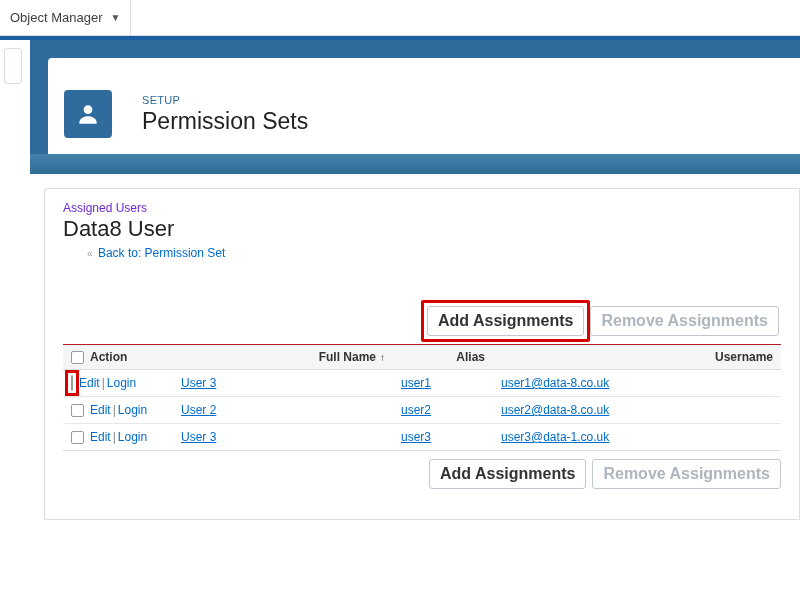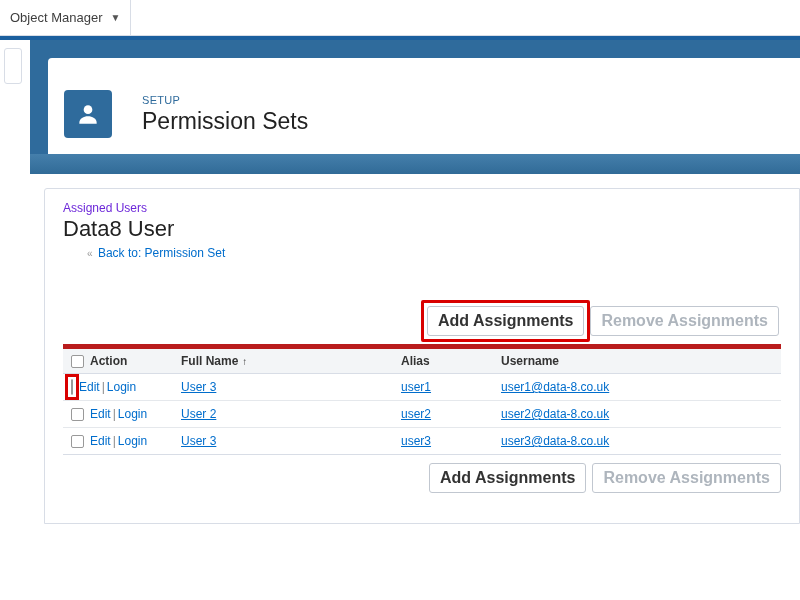--- a/index.html
+++ b/index.html
@@ -36,21 +36,21 @@
 .chev-left { font-size: 10px; color: #999; margin-right: 2px; }
 
 .button-row { display: flex; justify-content: flex-end; gap: 6px; margin-top: 46px; padding-right: 2px; }
 .btn { background: #fff; border: 1px solid #c1c7d0; border-radius: 3px; padding: 5px 10px; font-size: 16px; color: #333; cursor: pointer; font-weight: bold; }
 .btn.disabled { color: #aeb5bd; cursor: default; }
 
 .highlight-btn { position: relative; }
 .highlight-btn::before { content: ""; position: absolute; border: 3px solid #d90000; top: -6px; left: -6px; right: -6px; bottom: -6px; border-radius: 2px; pointer-events: none; }
 
 table.data { width: 100%; border-collapse: collapse; margin-top: 8px; font-size: 12px; }
-table.data th { text-align: left; font-weight: bold; color: #333; background: #f3f5f7; border-top: 5px solid #b91c1c; border-bottom: 1px solid #d8dde6; padding: 5px 8px; }
+table.data th { text-align: right; font-weight: bold; color: #333; background: #f3f5f7; border-top: 1px solid #b91c1c; border-bottom: 1px solid #d8dde6; padding: 5px 8px; }
 table.data td { border-bottom: 1px solid #e5e8ec; padding: 6px 8px; vertical-align: middle; }
 table.data tbody tr:last-child td { border-bottom: 1px solid #d8dde6; }
 th.col-action { width: 110px; }
 th.col-fullname { width: 220px; }
 th.col-alias { width: 100px; }
 .sort-arrow { font-size: 10px; margin-left: 4px; }
 
 .action-cell { display: flex; align-items: center; gap: 6px; }
 .checkbox { width: 13px; height: 13px; background: #fff; border: 1px solid #999; border-radius: 2px; cursor: pointer; flex-shrink: 0; }
 .highlight-cb { position: relative; }
@@ -158,21 +158,21 @@
               <td>
                 <div class="action-cell">
                   <span class="checkbox"></span>
                   <span class="action-links">
                     <a href="#">Edit</a><span class="action-sep">|</span><a href="#">Login</a>
                   </span>
                 </div>
               </td>
               <td><a href="#" class="uline">User 3</a></td>
               <td><a href="#" class="uline">user3</a></td>
-              <td><a href="#" class="uline">user3@data-8.co.uk</a></td>
+              <td><a href="#" class="uline">user3@data-1.co.uk</a></td>
             </tr>
           </tbody>
         </table>
 
         <div class="button-row-bottom">
           <button class="btn">Add Assignments</button>
           <button class="btn disabled">Remove Assignments</button>
         </div>
       </div>
     </div>

